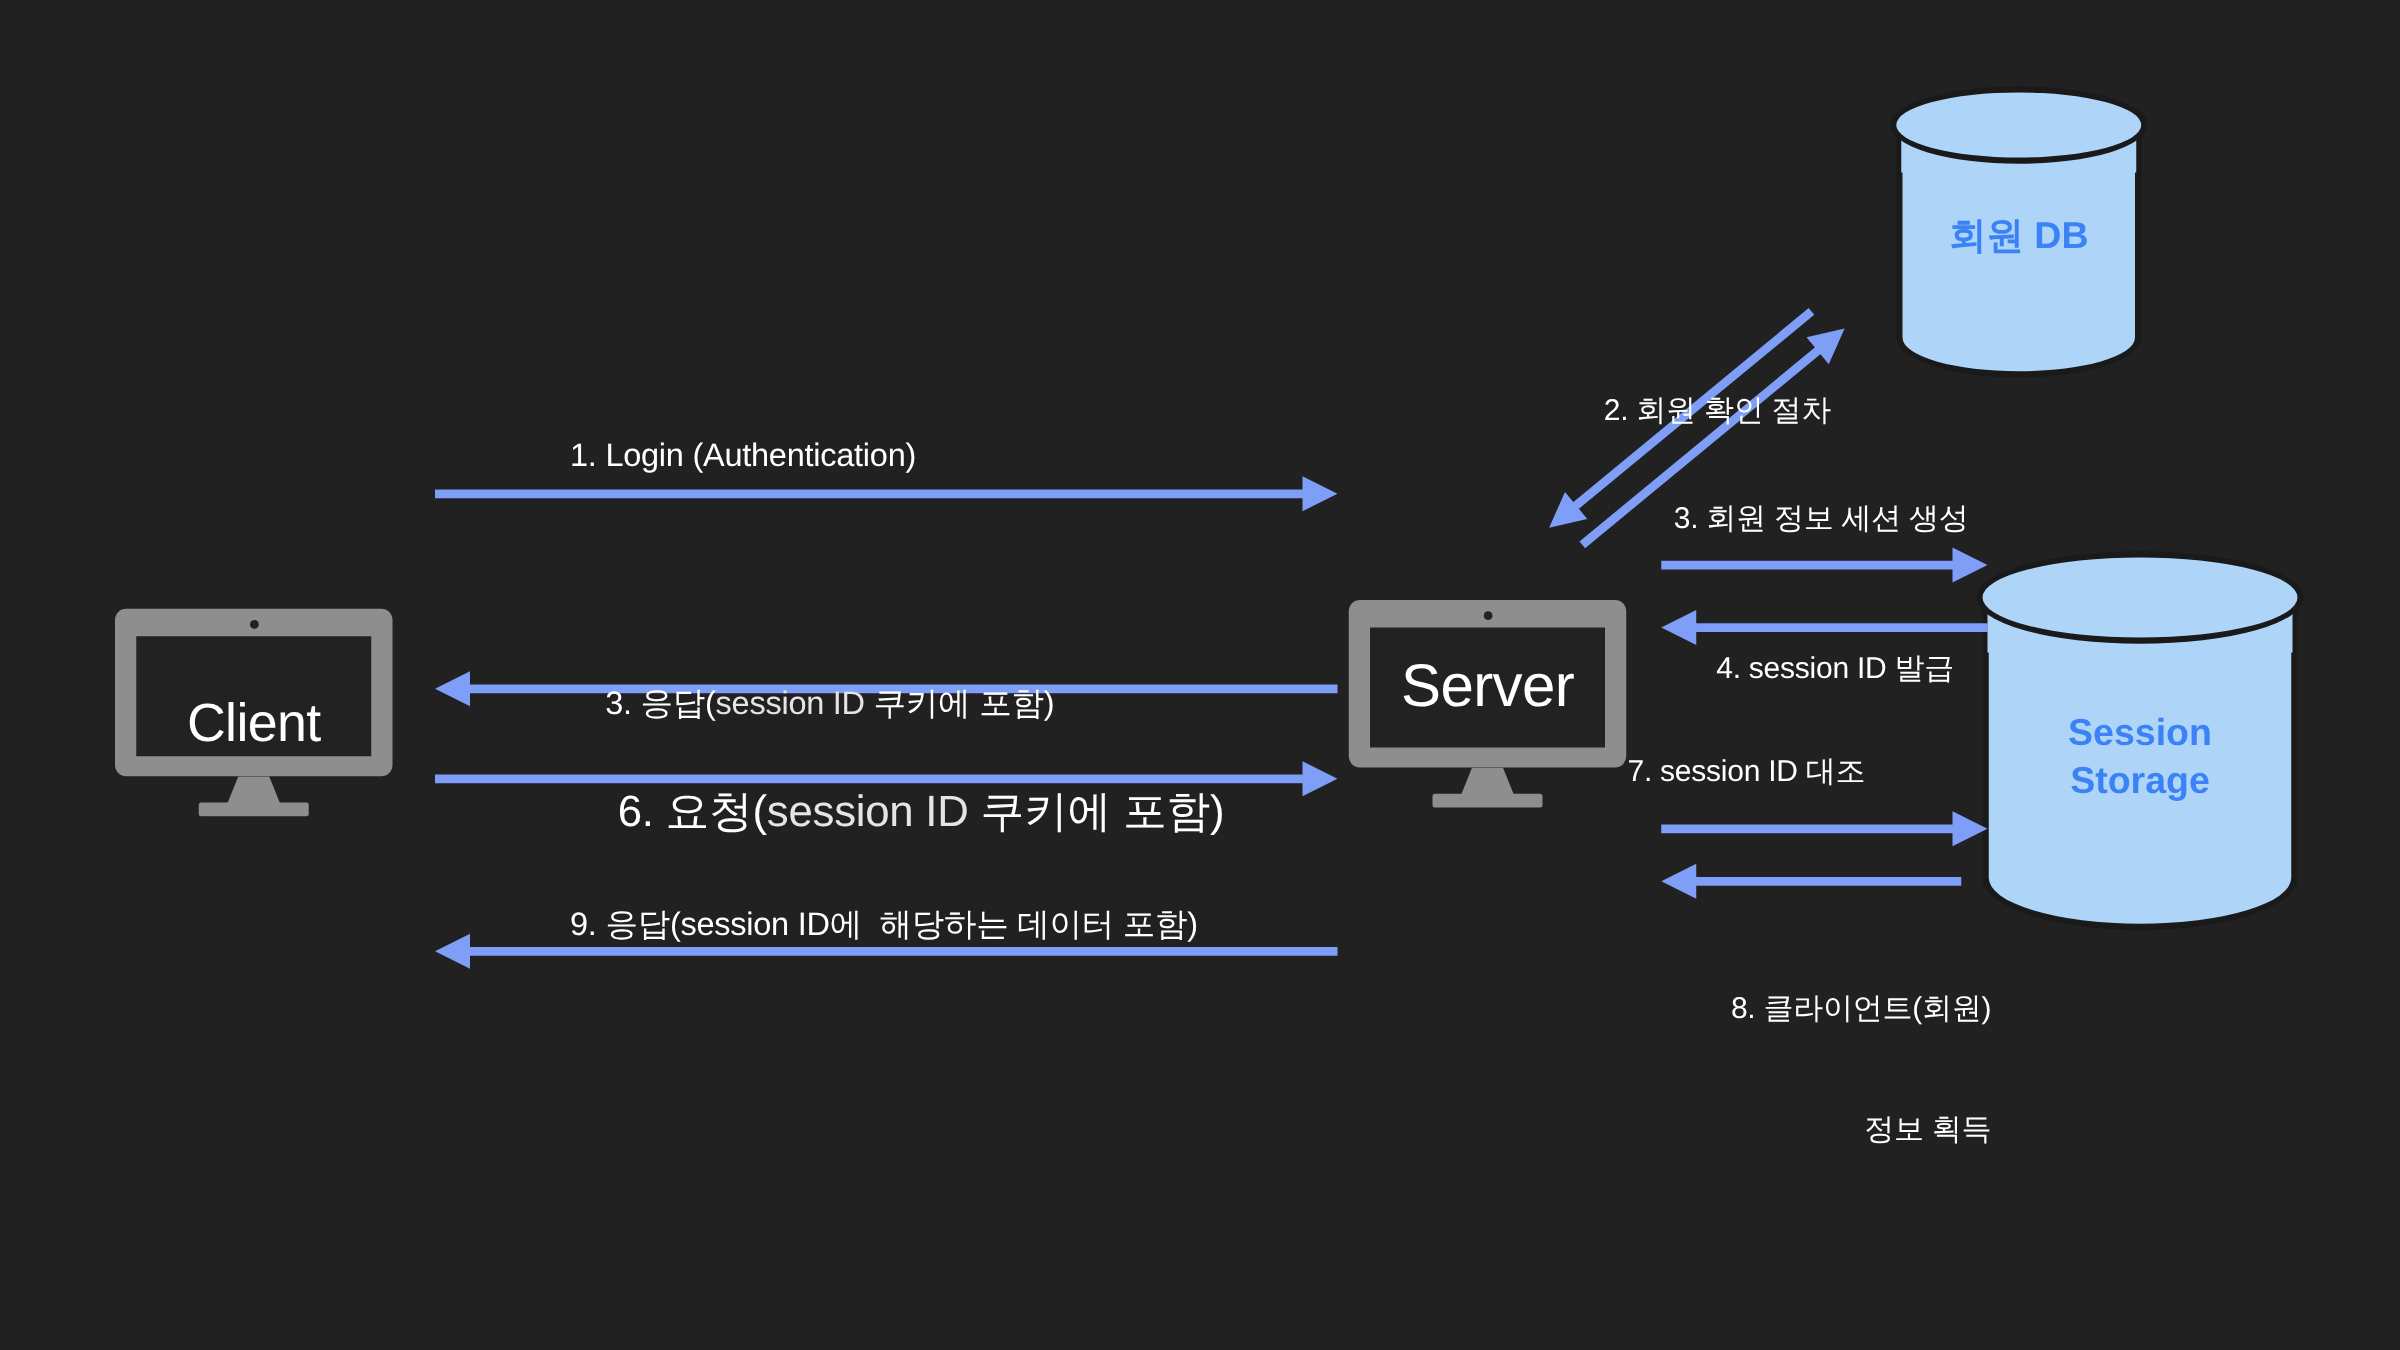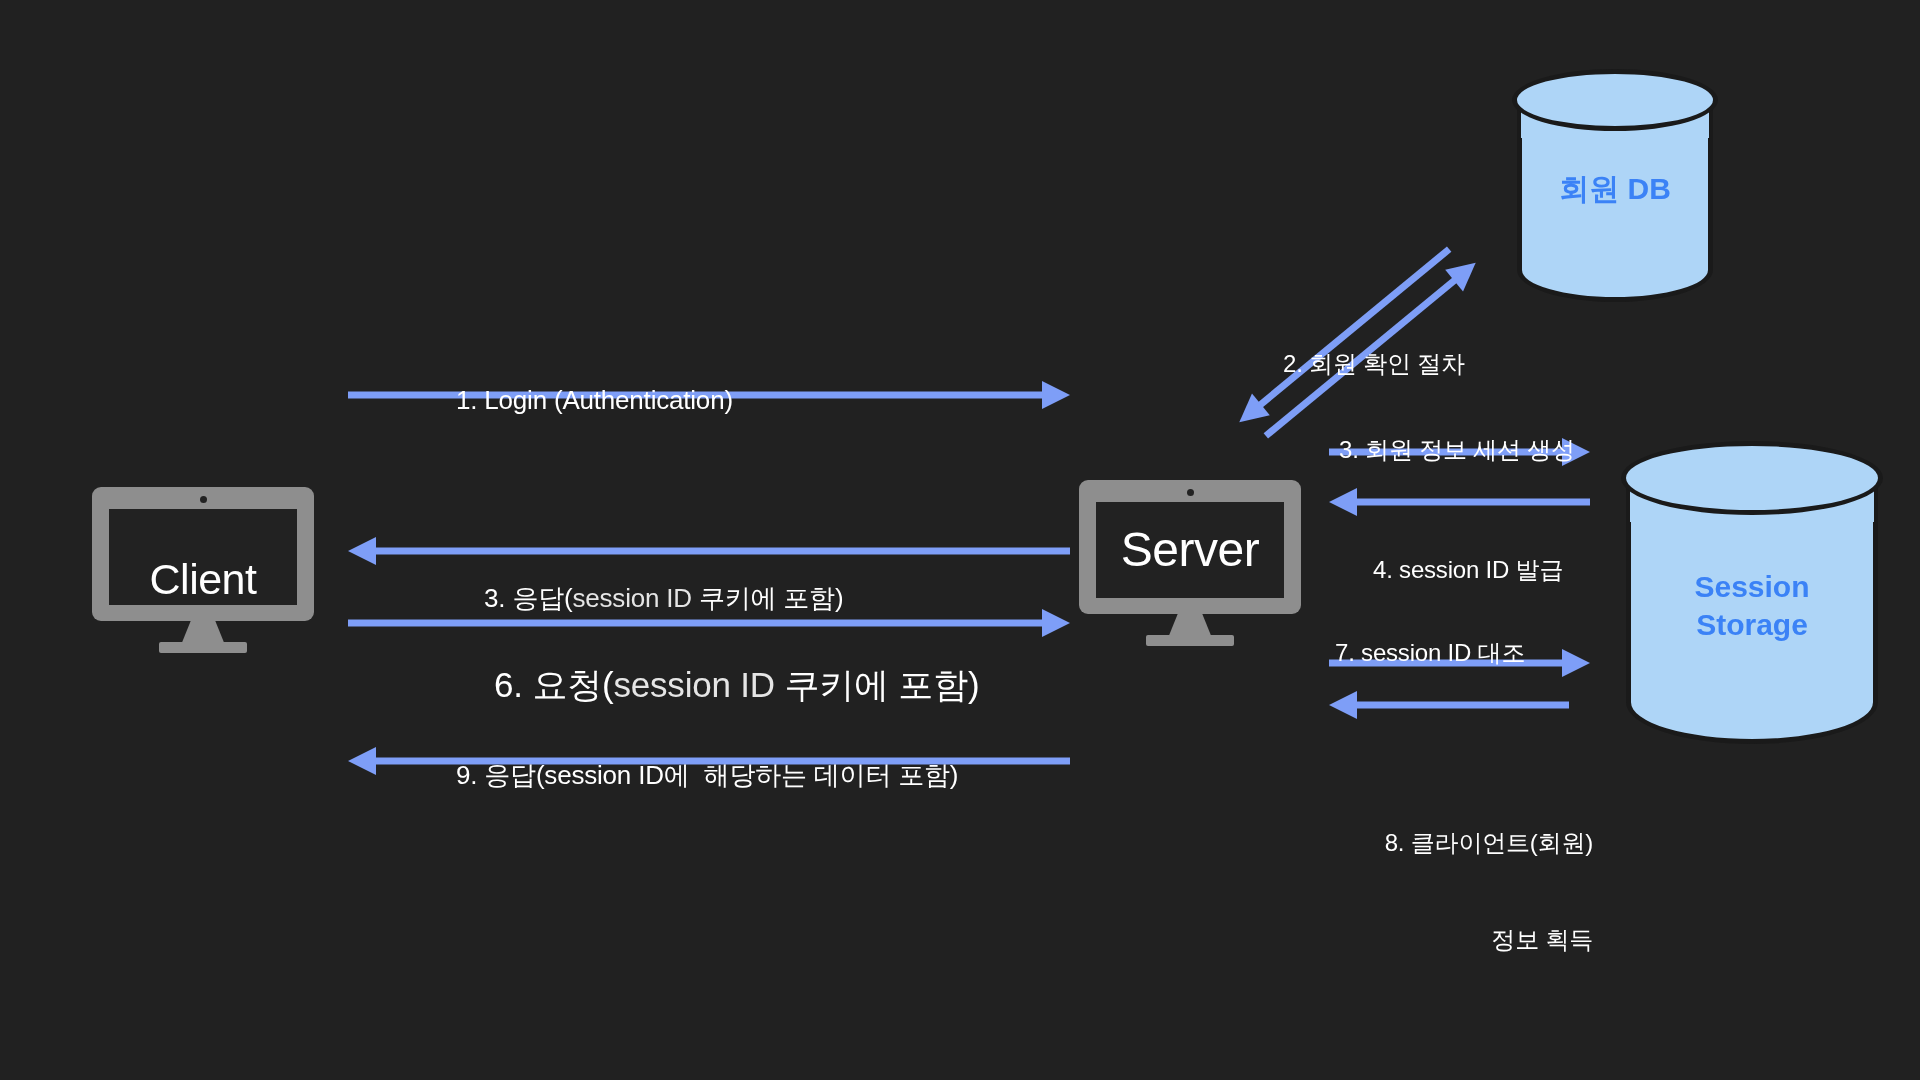--- a/index.html
+++ b/index.html
@@ -97,21 +97,20 @@
   .arrow { position: absolute; }
   .arrow svg { display: block; overflow: visible; }
 
   
   .msg {
     position: absolute;
     color: #ffffff;
     white-space: pre;
     font-weight: 400;
     letter-spacing: -0.2px;
-    margin-top: 36px;
   }
   .msg.center { text-align: center; }
   .msg .hl { color: #e5e5e5; }
   .msg .ln2 { display: block; text-align: right; }
 </style>
 </head>
 <body>
 
 <div id="canvas">
 
@@ -135,21 +134,21 @@
     <div class="label" style="top:42px; font-size:48px;">Server</div>
   </div>
 
   <div class="cylinder" style="left:1517px; top:74px; width:196px; height:228px;">
     <div class="body"></div>
     <div class="cap-fill" style="left:4px; top:24px; width:188px; height:40px; z-index:1;"></div>
     <div class="top" style="height:62px; z-index:2;"></div>
     <div class="cyl-label" style="top:96px; font-size:30px;">회원 DB</div>
   </div>
 
-  <div class="cylinder" style="left:1626px; top:446px; width:252px; height:298px;">
+  <div class="cylinder" style="left:1586px; top:446px; width:252px; height:298px;">
     <div class="body"></div>
     <div class="cap-fill" style="left:4px; top:28px; width:244px; height:48px; z-index:1;"></div>
     <div class="top" style="height:74px; z-index:2;"></div>
     <div class="cyl-label" style="top:122px; font-size:30px;">
       <span>Session</span><br>
       <span>Storage</span>
     </div>
   </div>
 
   <div class="arrow" style="left:348px; top:380px; width:722px; height:30px;">
@@ -213,21 +212,21 @@
   <div class="msg" style="left:456px; top:586px; font-size:35px;">
     <span>6. 요청(</span><span class="hl">session ID</span><span> 쿠키에 포함)</span>
   </div>
 
   <div class="arrow" style="left:1329px; top:648px; width:261px; height:30px;">
     <svg width="261" height="30" viewBox="0 0 261 30">
       <line x1="0" y1="15" x2="237" y2="15" stroke="#7e9ef7" stroke-width="7"></line>
       <polygon points="261,15 233,1 233,29" fill="#7e9ef7"></polygon>
     </svg>
   </div>
-  <div class="msg" style="left:1335px; top:633px; font-size:24px; transform:translateY(-32px);">7. session ID 대조</div>
+  <div class="msg" style="left:1302px; top:633px; font-size:24px; transform:translateY(-32px);">7. session ID 대조</div>
 
   <div class="arrow" style="left:1329px; top:690px; width:240px; height:30px;">
     <svg width="240" height="30" viewBox="0 0 240 30">
       <line x1="24" y1="15" x2="240" y2="15" stroke="#7e9ef7" stroke-width="7"></line>
       <polygon points="0,15 28,1 28,29" fill="#7e9ef7"></polygon>
     </svg>
   </div>
   <div class="msg center" style="left:1309px; top:726px; width:284px; font-size:24px; line-height:1.35;">
     <span class="ln2">8. 클라이언트(회원)</span>
     <span class="ln2">정보 획득</span>

